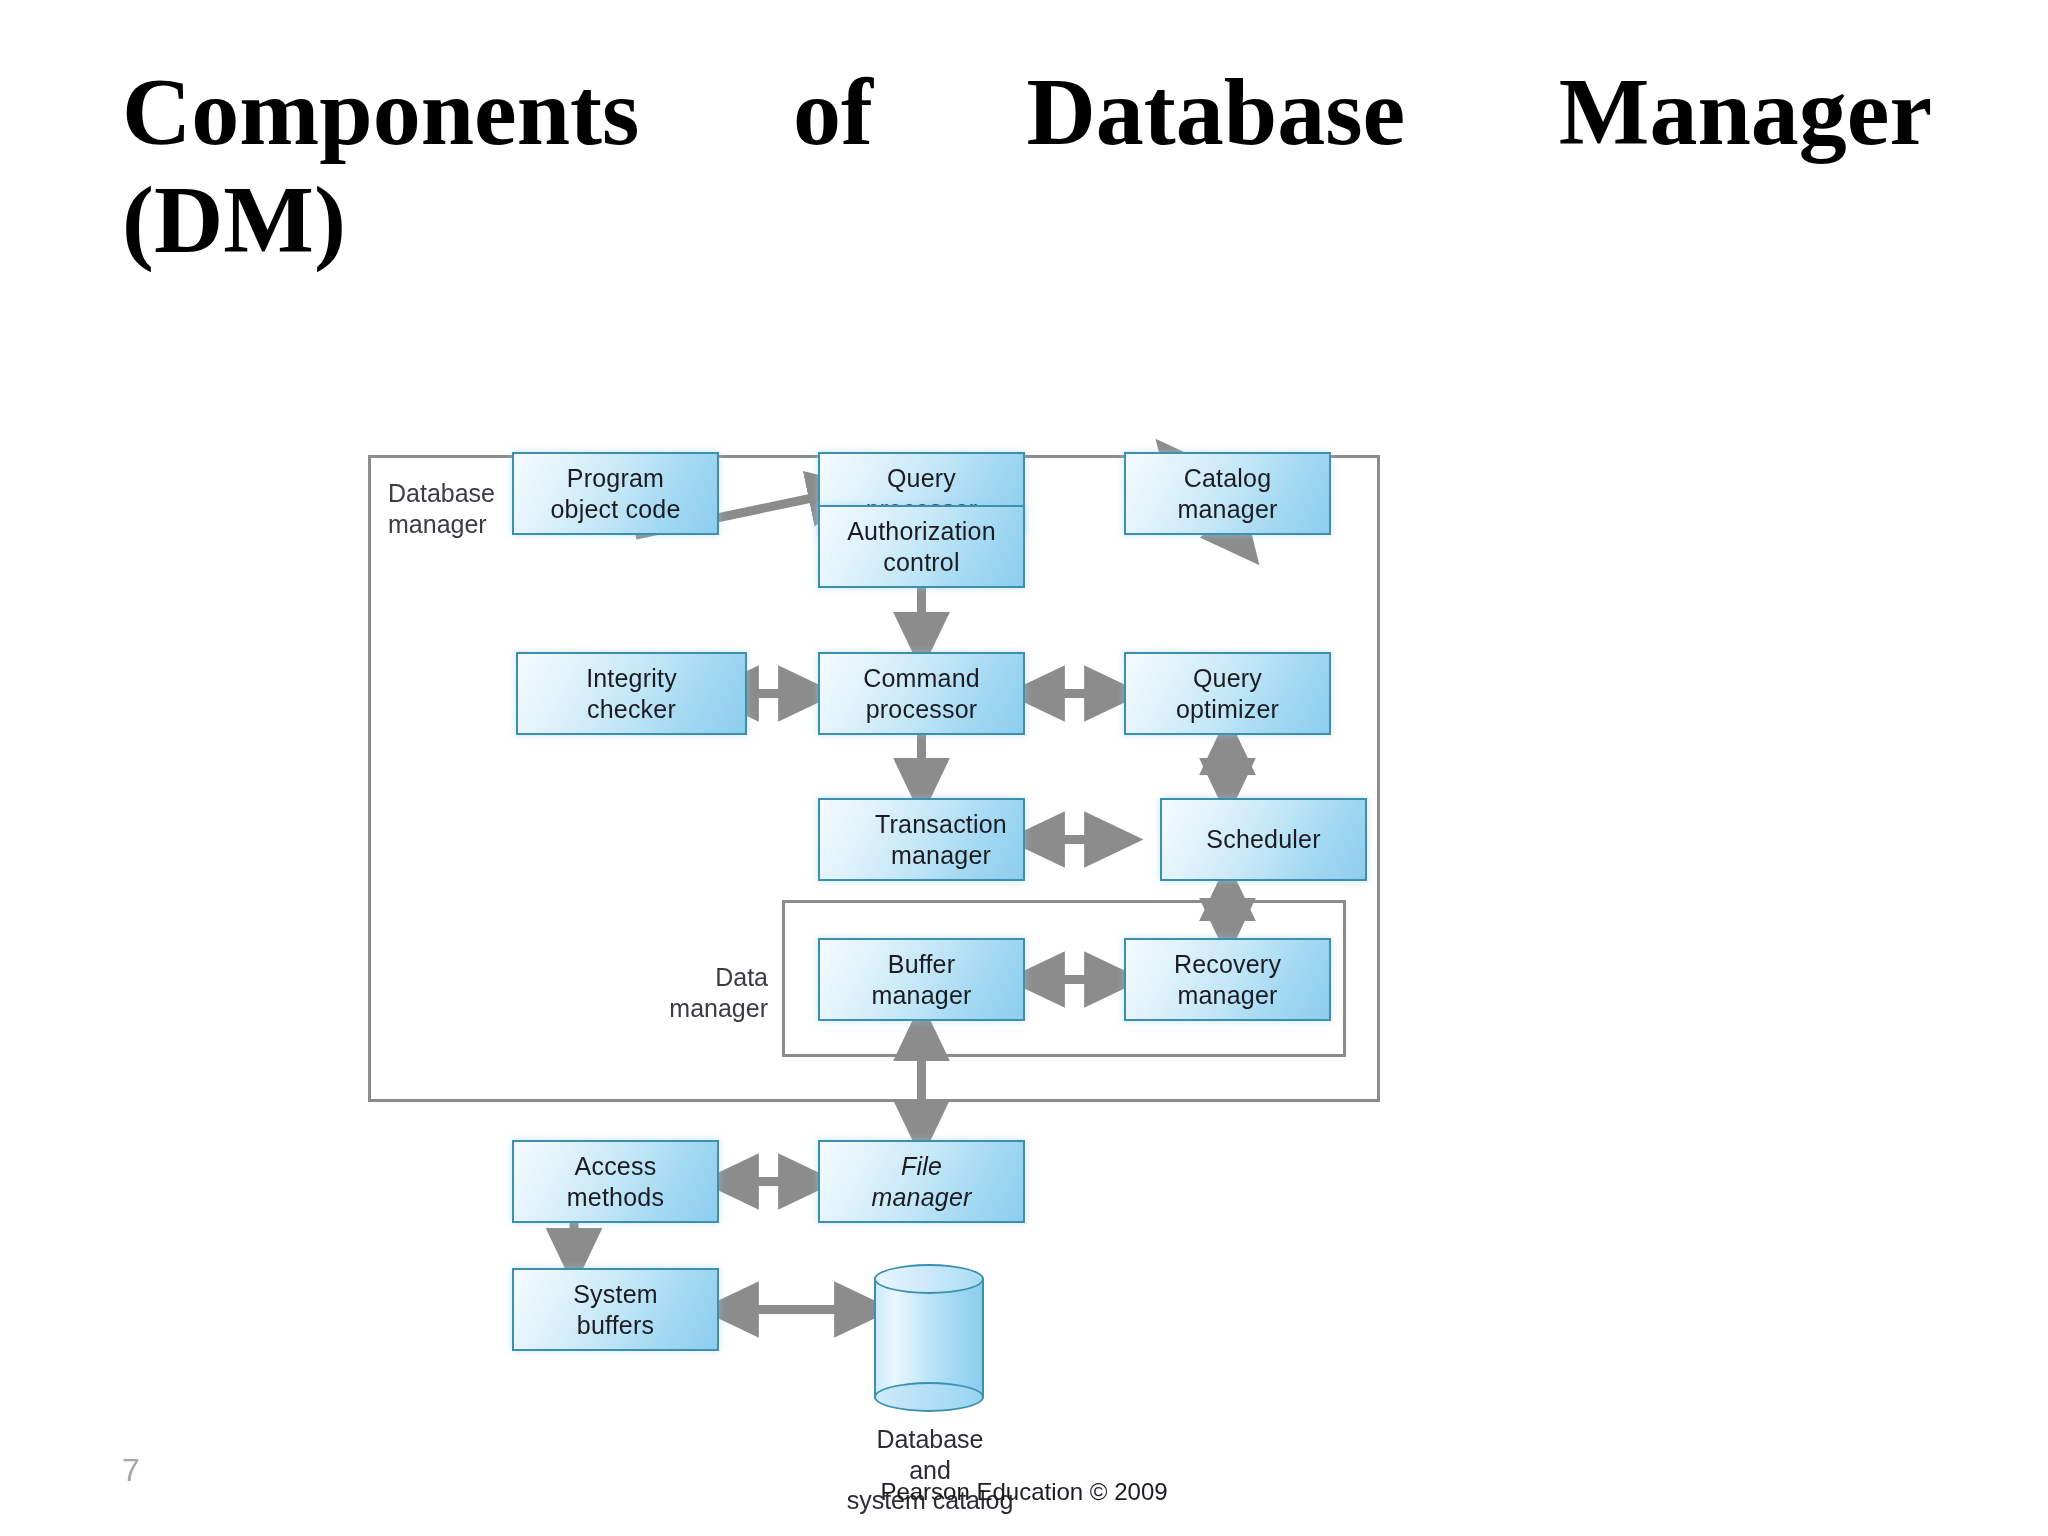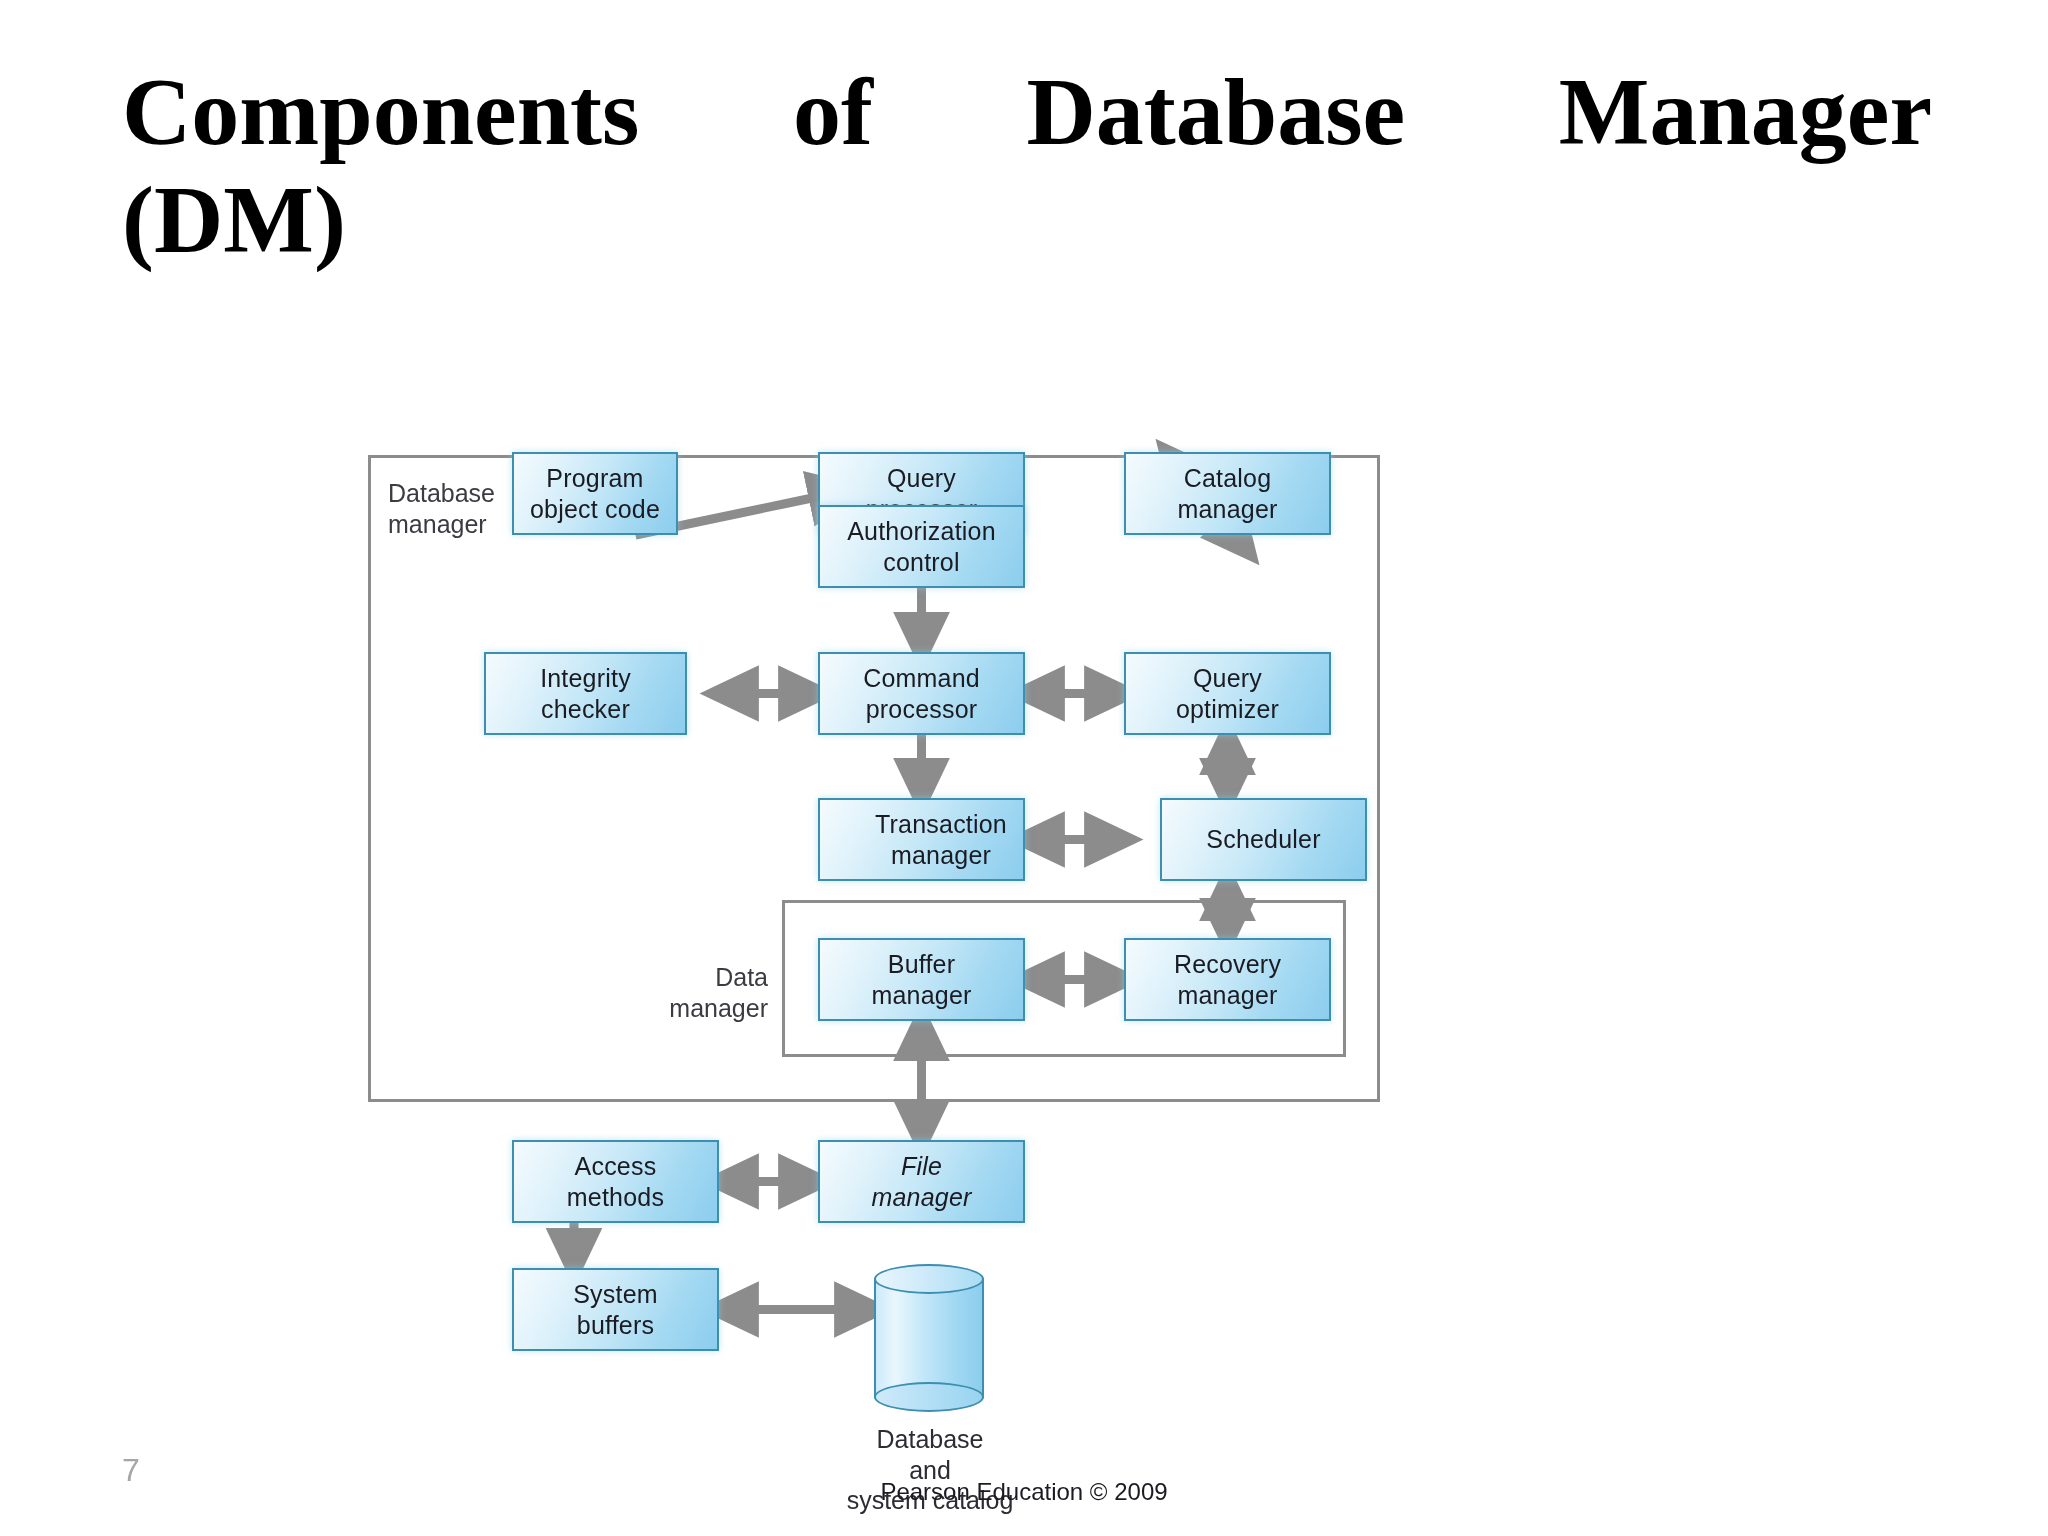--- a/index.html
+++ b/index.html
@@ -217,41 +217,41 @@
   </svg>
 
   <div class="frame" style="left:368px; top:455px; width:1012px; height:647px;"></div>
   <div class="frame-label" style="left:388px; top:478px; width:220px;">Database
 manager</div>
 
   <div class="frame" style="left:782px; top:900px; width:564px; height:157px;"></div>
   <div class="frame-label right-align" style="left:600px; top:962px; width:168px;">Data
 manager</div>
 
-  <div class="node" style="left:512px; top:452px; width:166px; height:83px;">
+  <div class="node" style="left:512px; top:452px; width:207px; height:83px;">
     <span>Program
 object code</span>
   </div>
 
   <div class="node" style="left:818px; top:452px; width:207px; height:83px;">
     <span>Query
 processor</span>
   </div>
 
   <div class="node" style="left:1124px; top:452px; width:207px; height:83px;">
     <span>Catalog
 manager</span>
   </div>
 
   <div class="node" style="left:818px; top:505px; width:207px; height:83px;">
     <span>Authorization
 control</span>
   </div>
 
-  <div class="node" style="left:484px; top:652px; width:203px; height:83px;">
+  <div class="node" style="left:516px; top:652px; width:231px; height:83px;">
     <span>Integrity
 checker</span>
   </div>
 
   <div class="node" style="left:818px; top:652px; width:207px; height:83px;">
     <span>Command
 processor</span>
   </div>
 
   <div class="node" style="left:1124px; top:652px; width:207px; height:83px;">

